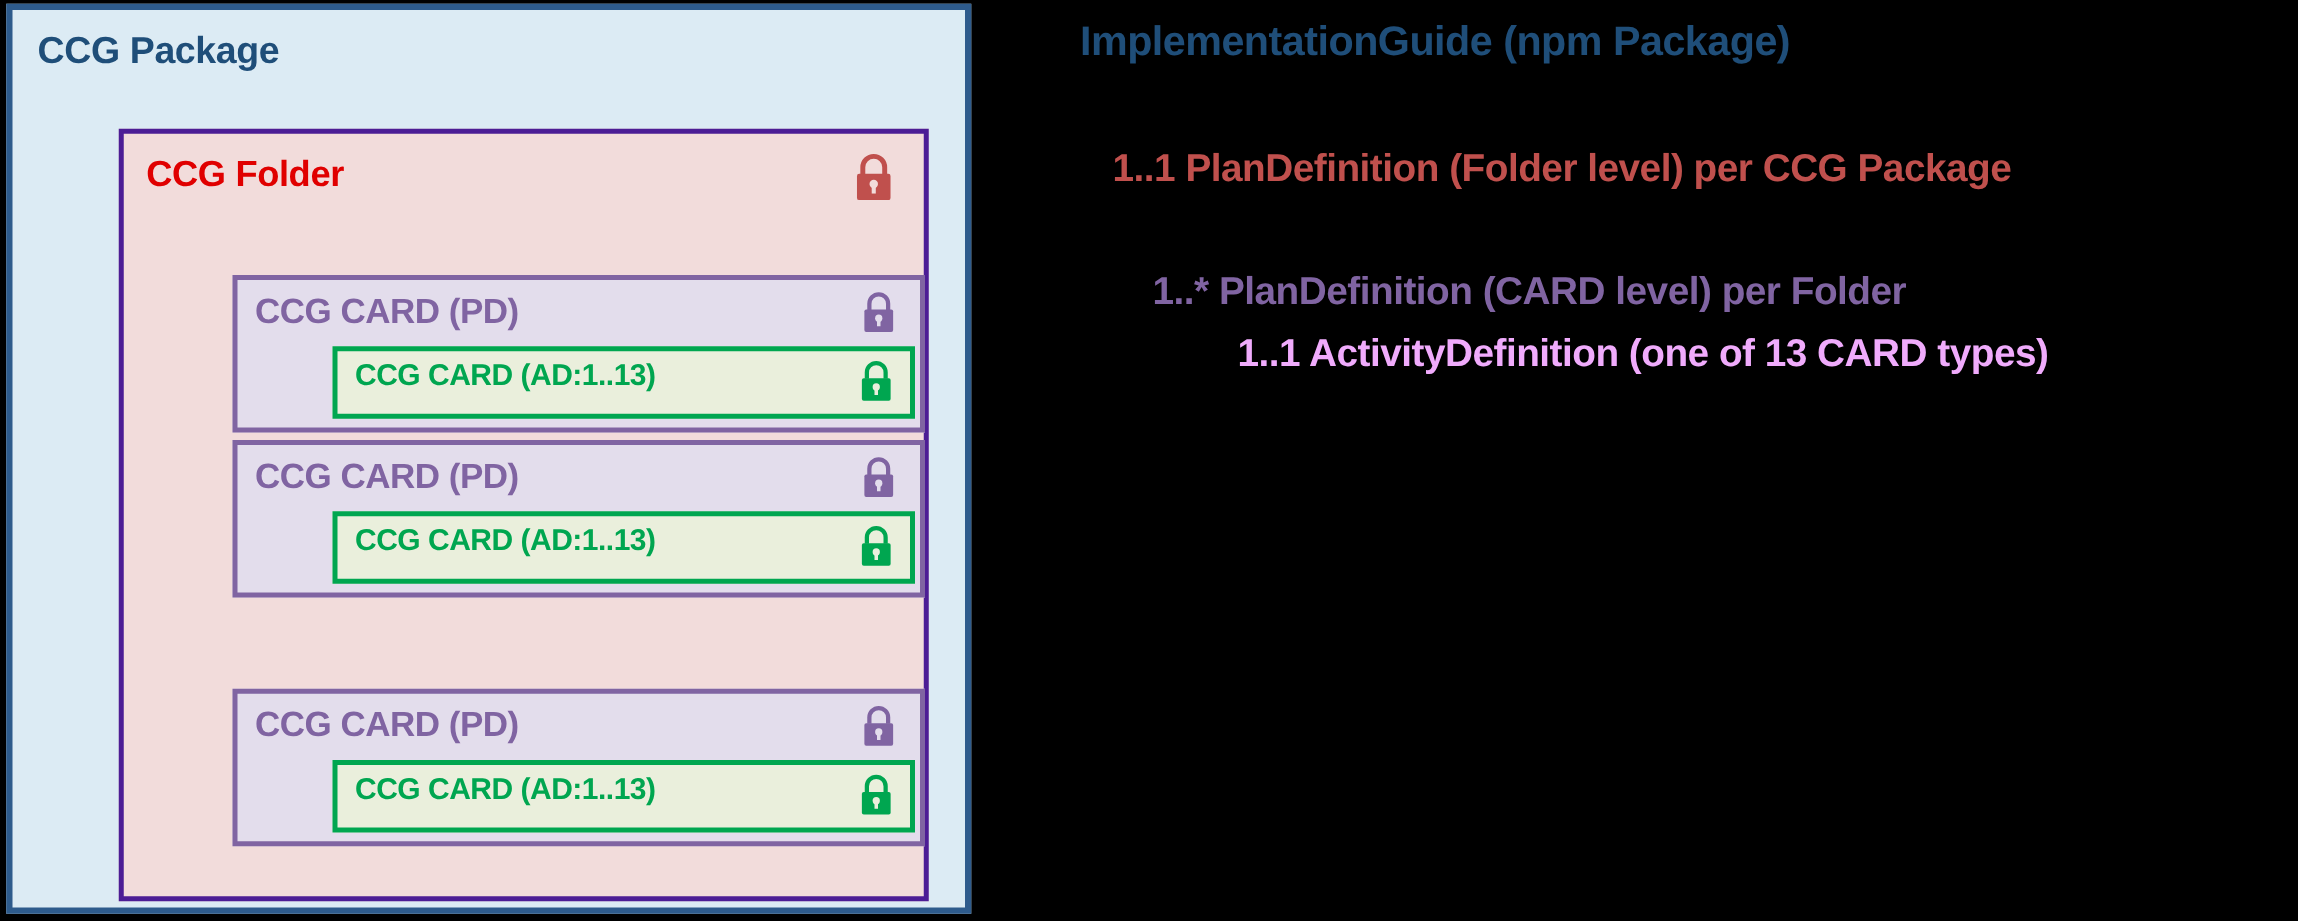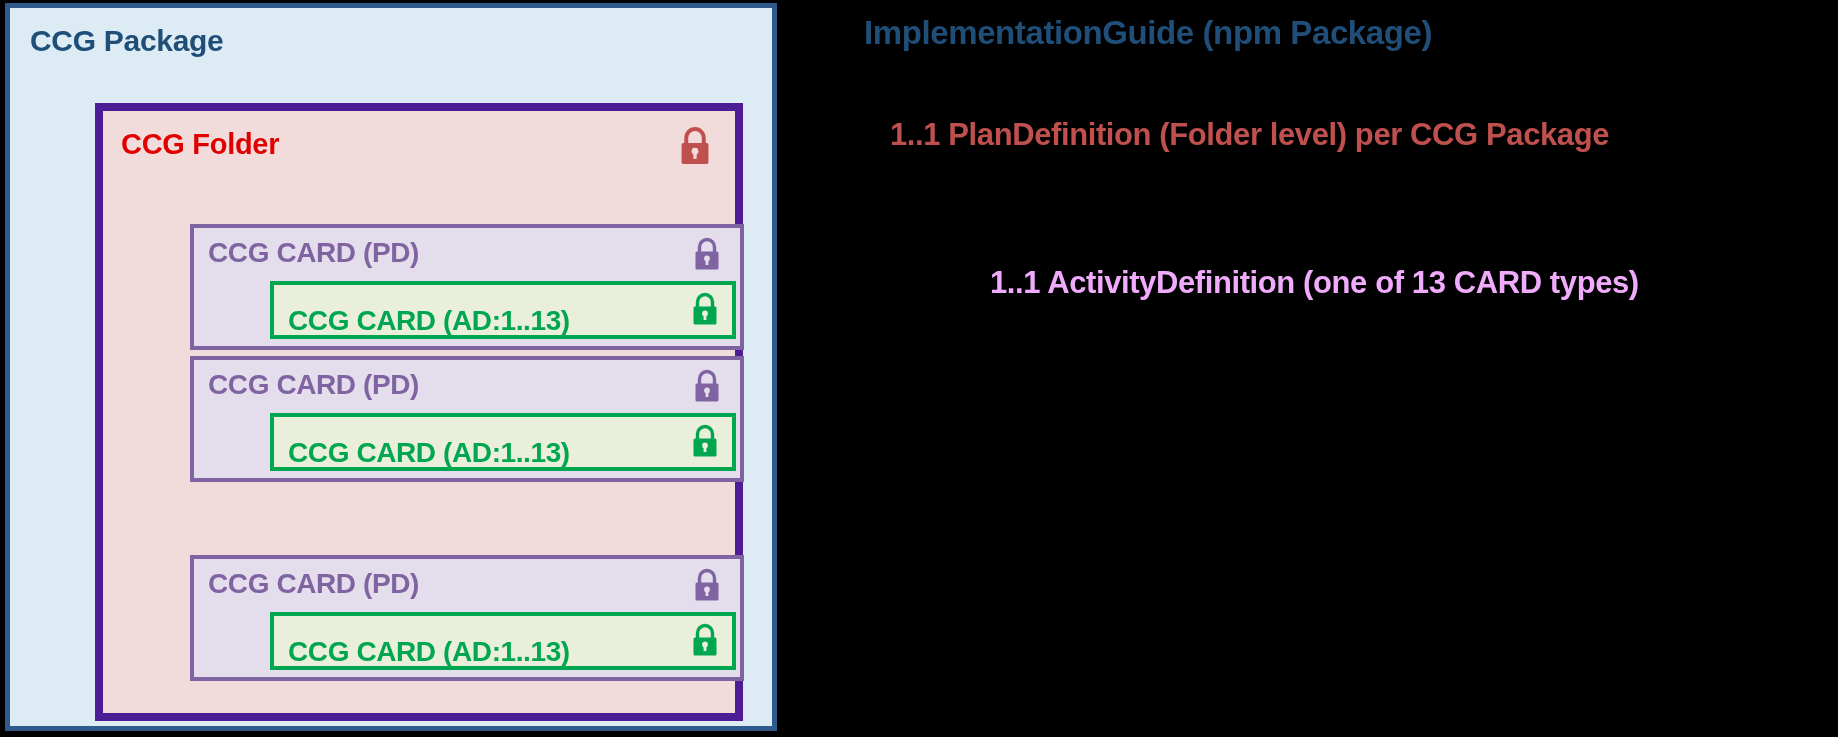--- a/index.html
+++ b/index.html
@@ -39,21 +39,21 @@
   }
 
   
   #ccg-folder {
     position: absolute;
     left: 85px;
     top: 95px;
     width: 648px;
     height: 618px;
     background: #F2DCDB;
-    border: 8px solid #4c1d95;
+    border: 4px solid #4c1d95;
     box-sizing: border-box;
   }
   #ccg-folder-title {
     position: absolute;
     left: 18px;
     top: 17px;
     font-size: 29px;
     font-weight: bold;
     color: #E00000;
     letter-spacing: -0.3px;
@@ -107,22 +107,22 @@
     top: 53px;
     width: 466px;
     height: 58px;
     background: #EAEFDC;
     border: 4px solid #00A650;
     box-sizing: border-box;
   }
   .ad-label {
     position: absolute;
     left: 14px;
-    top: 20px;
-    font-size: 28px;
+    top: 6px;
+    font-size: 24px;
     font-weight: bold;
     color: #00A650;
     letter-spacing: -0.4px;
     white-space: nowrap;
   }
   .ad-lock {
     position: absolute;
     right: 12px;
     top: 6px;
     width: 30px;
@@ -264,14 +264,15 @@
         </svg>
       </div>
     </div>
 
   </div>
 </div>
 
 <div id="legend">
   <div class="legend-line" id="legend-title">ImplementationGuide (npm Package)</div>
   <div class="legend-line" id="legend-folder">1..1  PlanDefinition (Folder level) per CCG Package</div>
+  <div class="legend-line" id="legend-card">1..*  PlanDefinition (CARD level) per Folder</div>
   <div class="legend-line" id="legend-activity">1..1  ActivityDefinition (one of 13 CARD types)</div>
 </div>
 
 </body></html>

